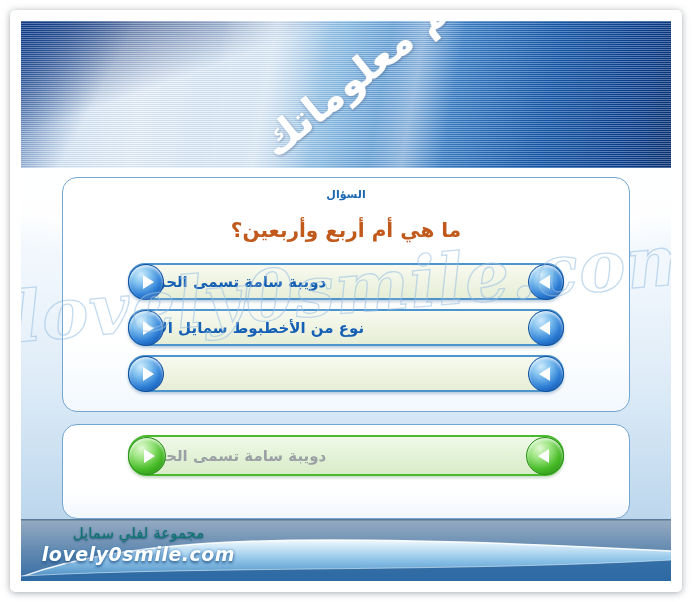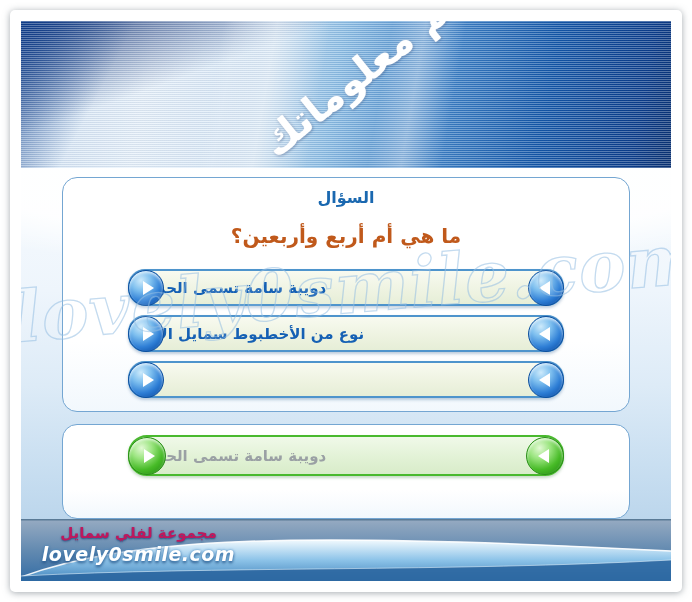--- a/index.html
+++ b/index.html
@@ -58,21 +58,21 @@
   }
   .panel{
     position:relative;margin-left:41px;margin-right:41px;
     background:linear-gradient(to bottom,#ffffff 0%,#ffffff 70%,#f2f8fd 100%);
     border:1px solid #74a6d2;border-radius:15px;
   }
   .panel-q{margin-top:9px;height:233px;}
   .panel-a{margin-top:12px;height:93px;}
   .panel-title{
     margin-top:10px;text-align:center;direction:rtl;
-    color:#1a68b0;font-size:16px;font-weight:bold;
+    color:#1a68b0;font-size:11px;font-weight:bold;
   }
   .question-text{
     margin-top:17px;text-align:center;direction:rtl;
     color:#c0591b;font-size:20px;font-weight:bold;
   }
   .options{margin-top:21px;display:flex;flex-direction:column;align-items:center;gap:9px;}
   .pill{
     position:relative;width:432px;height:33px;border-radius:17px;
     display:flex;align-items:center;justify-content:flex-start;
     cursor:pointer;
@@ -110,21 +110,21 @@
   }
   .tri-right{width:0;height:0;border-left:11px solid #ffffff;border-top:7px solid transparent;border-bottom:7px solid transparent;margin-left:4px;}
   .tri-left{width:0;height:0;border-right:11px solid #ffffff;border-top:7px solid transparent;border-bottom:7px solid transparent;margin-right:4px;}
   
   .footer{position:relative;height:65px;flex:0 0 65px;overflow:hidden;}
   .footer svg{position:absolute;inset:0;display:block;}
   .footer-text{
     position:absolute;left:10px;top:4px;width:215px;text-align:center;z-index:2;
   }
   .footer-ar{
-    direction:rtl;color:#be185d;font-size:15px;font-weight:bold;line-height:20px;
+    direction:rtl;color:#0f766e;font-size:15px;font-weight:normal;line-height:20px;
     text-shadow:0 1px 2px rgba(25,70,120,0.85);
   }
   .footer-en{
     color:#ffffff;font-size:19px;font-weight:bold;font-style:italic;line-height:22px;
     text-shadow:0 0 3px rgba(70,140,200,0.95), 0 2px 3px rgba(20,60,110,0.8);
     letter-spacing:0.5px;
   }
 </style>
 </head>
 <body>

